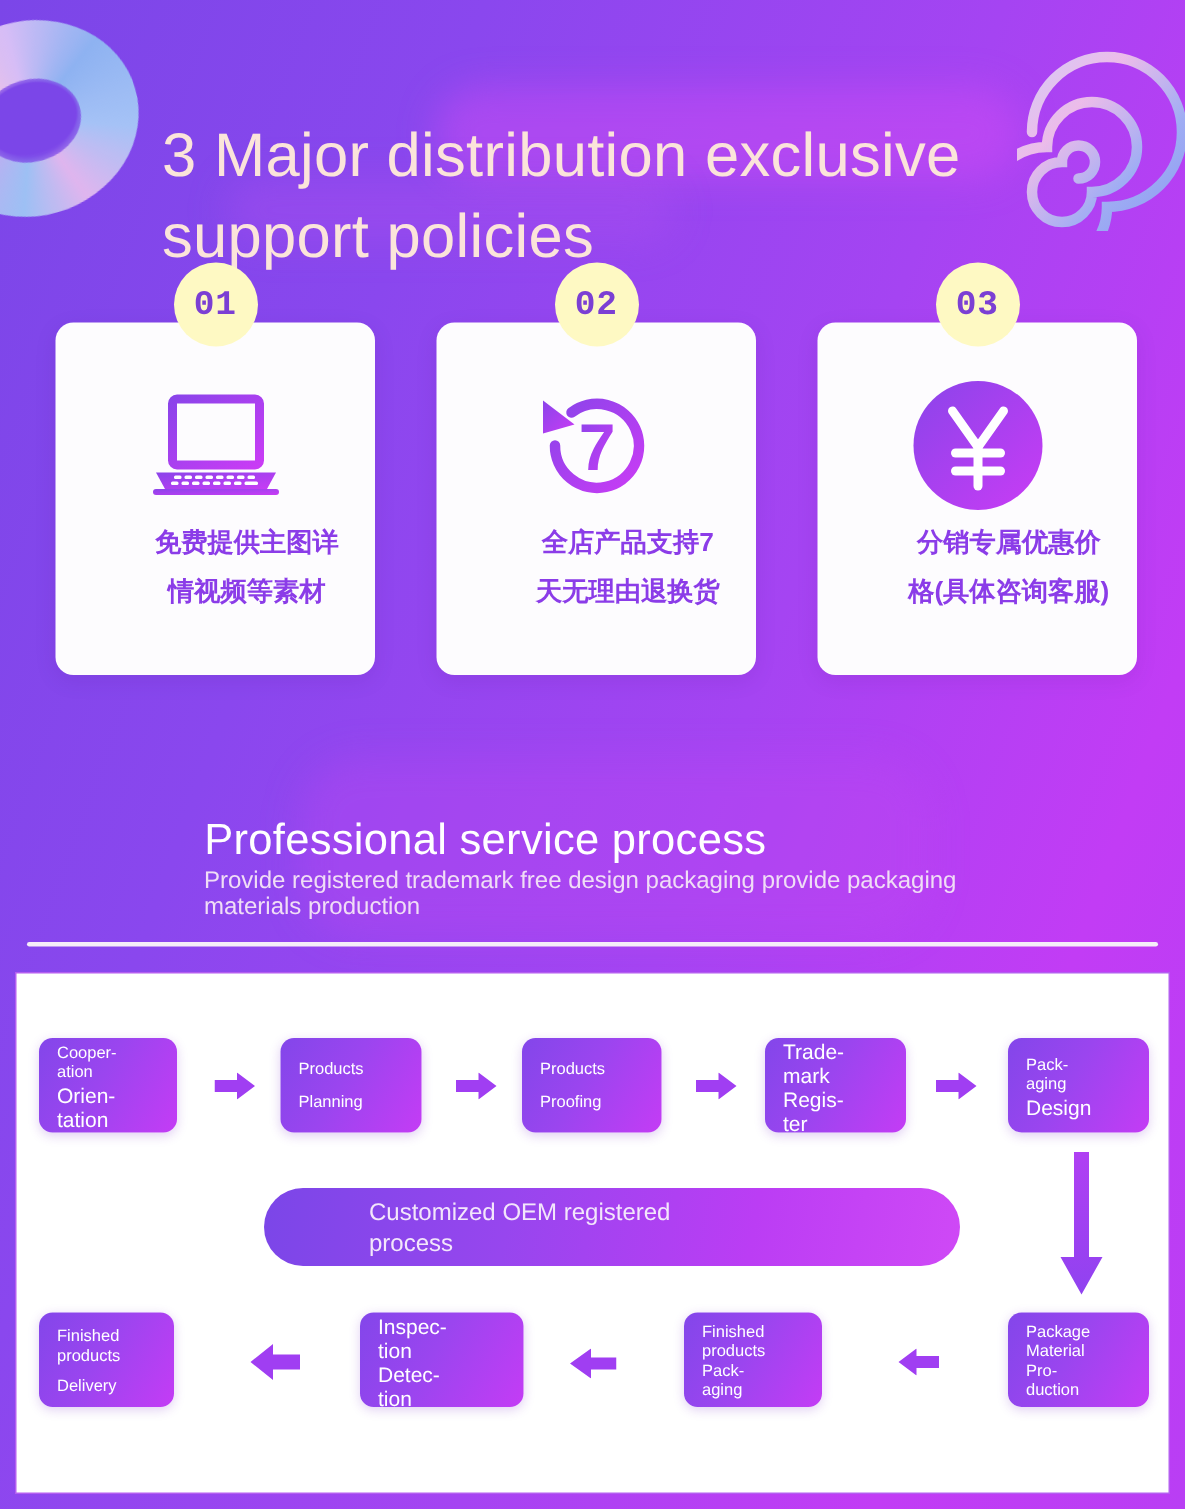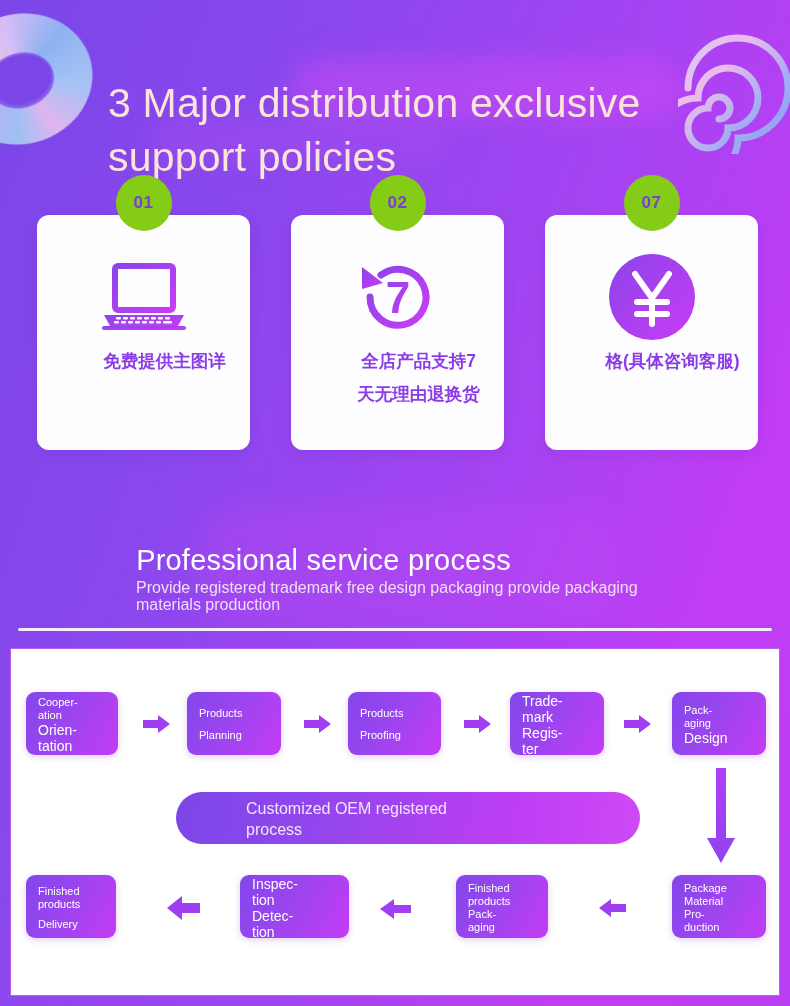--- a/index.html
+++ b/index.html
@@ -46,23 +46,23 @@
   #cards{ position:absolute; left:0; top:215px; width:790px; height:240px; }
   .card{
     position:absolute; top:0; width:213px; height:235px;
     background:#fdfcfe; border-radius:12px;
     box-shadow:0 4px 14px rgba(70,20,130,.10);
   }
   .card.c1{left:37px;} .card.c2{left:291px;} .card.c3{left:545px;}
   .badge{
     position:absolute; top:-40px; left:50%; transform:translateX(-50%);
     width:56px; height:56px; border-radius:50%;
-    background:#84cc16; color:#7b3fd4;
-    font-size:17px; font-weight:bold; letter-spacing:.5px;
-    display:flex; align-items:center; justify-content:center;
+    background:#fef9c3; color:#7b3fd4;
+    font-size:23px; font-weight:bold; letter-spacing:.5px;
+    display:flex; align-items:center; justify-content:center;font-family:Liberation Mono, monospace;
   }
   .card-icon{
     position:absolute; top:34px; left:0; width:100%; height:96px;
     display:flex; align-items:center; justify-content:center;
   }
   .card-text{
     position:absolute; top:130px; left:0; width:100%;
     text-align:center; font-size:17.5px; font-weight:bold; line-height:33px;
     color:#8b3ce8; padding:0 10px;margin-left:21px;
   }
@@ -161,20 +161,21 @@
             <rect x="37" y="60" width="5" height="2.4" rx="1"></rect>
           <rect x="44" y="60" width="5" height="2.4" rx="1"></rect>
             <rect x="51" y="60" width="5" height="2.4" rx="1"></rect>
           <rect x="58" y="60" width="5" height="2.4" rx="1"></rect>
             <rect x="65" y="60" width="9" height="2.4" rx="1"></rect>
         </g>
       </svg>
     </div>
     <div class="card-text">
       <div>免费提供主图详</div>
+      <div>情视频等素材</div>
     </div>
   </div>
 
   <div class="card c2">
     <div class="badge">02</div>
     <div class="card-icon">
       <svg width="92" height="88" viewBox="0 0 92 88">
         <defs>
             <linearGradient id="lg2" x1="0" y1="0" x2="1" y2="1">
           <stop offset="0%" stop-color="#8b44ea"></stop>
@@ -186,39 +187,40 @@
         <text x="46" y="60" font-family="Liberation Sans, sans-serif" font-size="44" font-weight="bold" fill="url(#lg2)" text-anchor="middle">7</text>
       </svg>
     </div>
     <div class="card-text">
       <div>全店产品支持7</div>
       <div>天无理由退换货</div>
     </div>
   </div>
 
   <div class="card c3">
-    <div class="badge">07</div>
+    <div class="badge">03</div>
     <div class="card-icon">
       <svg width="90" height="90" viewBox="0 0 90 90">
         <defs>
             <linearGradient id="lg3" x1="0" y1="0" x2="1" y2="1">
           <stop offset="0%" stop-color="#8b44ea"></stop>
               <stop offset="100%" stop-color="#c93cf5"></stop>
         </linearGradient>
           </defs>
         <circle cx="45" cy="45" r="43" fill="url(#lg3)"></circle>
         <g stroke="#ffffff" stroke-width="6" stroke-linecap="round" fill="none">
           <path d="M28 22 L45 46 L62 22"></path>
           <path d="M30 50 L60 50"></path>
           <path d="M30 62 L60 62"></path>
           <path d="M45 46 L45 72"></path>
         </g>
       </svg>
     </div>
     <div class="card-text">
+      <div>分销专属优惠价</div>
       <div>格(具体咨询客服)</div>
     </div>
   </div>
 </div>
 
 <div id="sect-title">Professional service process</div>
 <div id="sect-sub">Provide registered trademark free design packaging provide packaging materials production</div>
 <div id="divider"></div>
 
 <div id="panel"></div>

